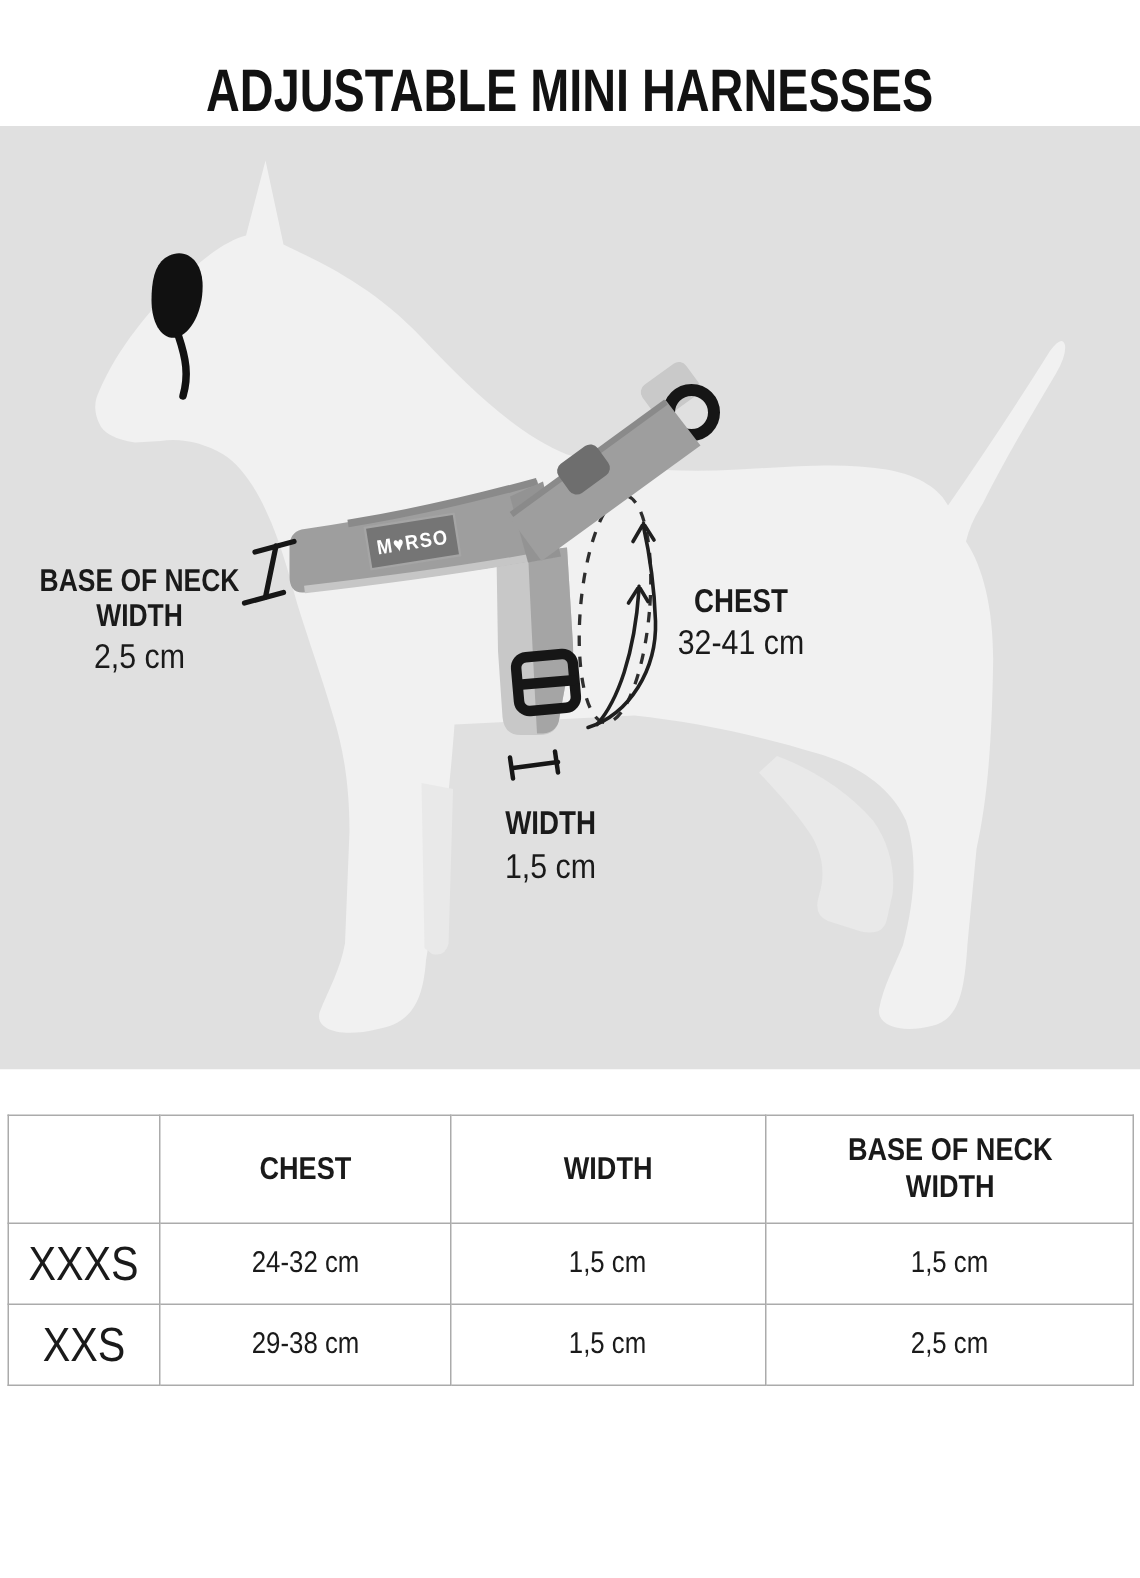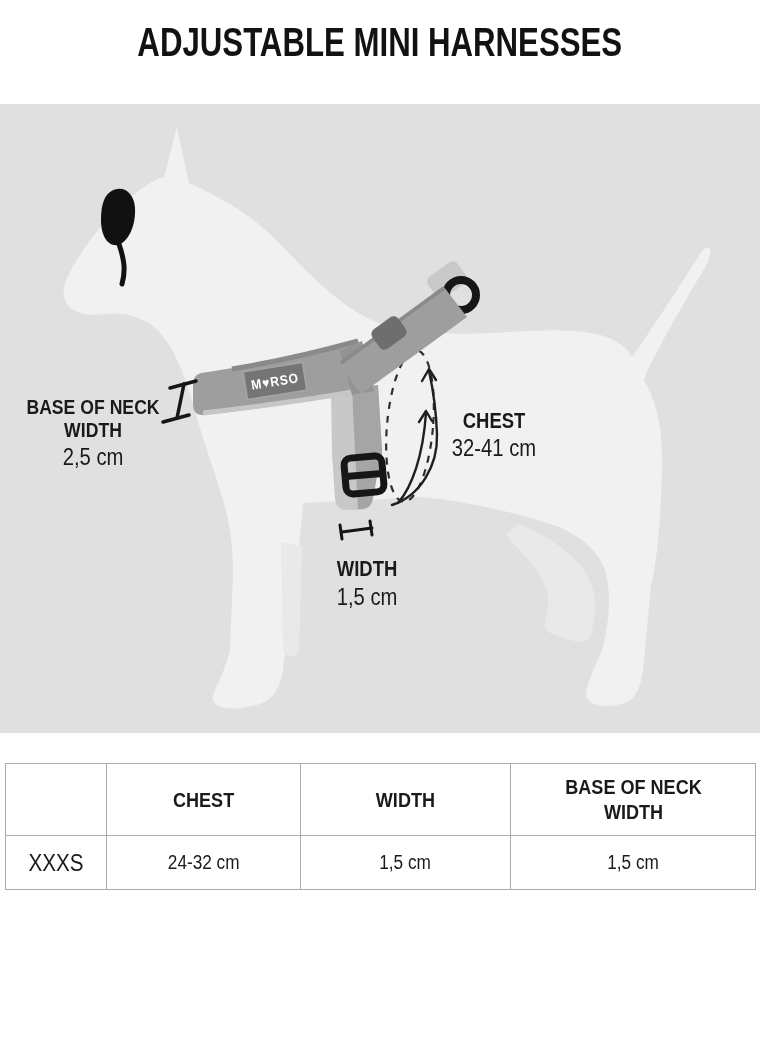--- a/index.html
+++ b/index.html
@@ -1,21 +1,21 @@
 <!DOCTYPE html>
 <html><head>
 <meta charset="utf-8">
 <style>
   html,body{margin:0;padding:0;background:#ffffff;}
   #page{
     position:relative;width:760px;height:1052px;overflow:hidden;
     background:#ffffff;font-family:"Liberation Sans",sans-serif;color:#1a1a1a;
   }
   
-  #title-bar{height:84px;display:flex;align-items:flex-start;justify-content:center;margin-top:20px;}
+  #title-bar{height:84px;display:flex;align-items:flex-end;justify-content:center;}
   #title-bar .t{
     font-size:40px;font-weight:700;letter-spacing:0px;color:#121212;
     transform:scaleX(0.78);transform-origin:center;white-space:nowrap;
   }
   
   #diagram{display:block;width:760px;height:629px;}
   .d-bold{font-family:"Liberation Sans",sans-serif;font-weight:700;fill:#1a1a1a;}
   .d-reg{font-family:"Liberation Sans",sans-serif;font-weight:400;fill:#1a1a1a;}
   .brand-t{font-family:"Liberation Sans",sans-serif;font-weight:700;fill:#ffffff;letter-spacing:1px;}
   
@@ -25,21 +25,21 @@
   #size-table td,#size-table th{
     border:1px solid #ababab;text-align:center;vertical-align:middle;padding:0;
     font-weight:400;
   }
   #size-table col.c-size{width:101px;}
   #size-table col.c-chest{width:194px;}
   #size-table col.c-width{width:210px;}
   #size-table col.c-neck{width:245px;}
   #size-table tr.hdr th{height:71px;font-size:21px;font-weight:700;}
   #size-table tr.data td{height:53px;font-size:20px;}
-  #size-table tr.data td.size-cell{font-size:24px;}
+  #size-table tr.data td.size-cell{font-size:32px;}
   .cn{display:inline-block;transform:scaleX(0.86);transform-origin:center;white-space:nowrap;}
   .cn-wrap{display:inline-block;transform:scaleX(0.86);transform-origin:center;width:165px;line-height:1.15;white-space:normal;}
 </style>
 </head>
 <body>
 
 <div id="page">
 
   <div id="title-bar">
     <div class="t">ADJUSTABLE MINI HARNESSES</div>
@@ -204,16 +204,26 @@
     <tr class="data">
       <td class="size-cell">
         <span class="cn">XXXS</span></td>
       <td>
         <span class="cn">24-32 cm</span></td>
       <td>
         <span class="cn">1,5 cm</span></td>
       <td>
         <span class="cn">1,5 cm</span></td>
     </tr>
+    <tr class="data">
+      <td class="size-cell">
+        <span class="cn">XXS</span></td>
+      <td>
+        <span class="cn">29-38 cm</span></td>
+      <td>
+        <span class="cn">1,5 cm</span></td>
+      <td>
+        <span class="cn">2,5 cm</span></td>
+    </tr>
   </tbody>
     </table>
 
 </div>
 
 </body></html>

